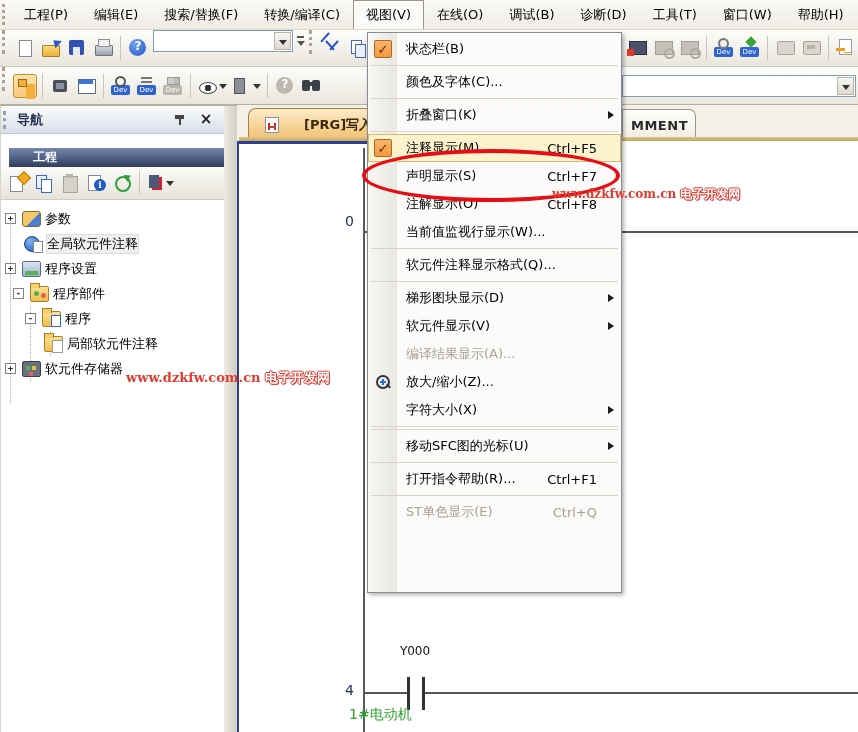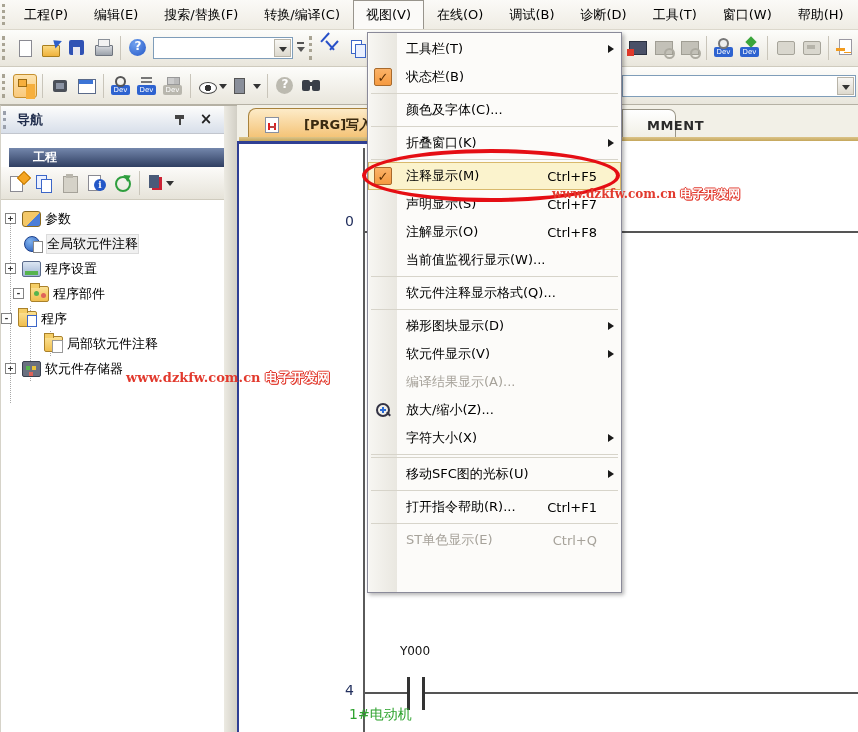--- a/index.html
+++ b/index.html
@@ -10,21 +10,21 @@
   
   #menubar { position:absolute; left:0; top:0; width:858px; height:30px;
     background:linear-gradient(#FBFAF7,#EFECE4); border-bottom:1px solid #DCD8CC;
     display:flex; align-items:stretch; }
   .mb-grip { width:7px; margin:4px 2px; border-left:3px dotted #A9A494; }
   .mb-item { display:flex; align-items:center; padding:0 13px; cursor:default; }
   .mb-item.active { background:#FBFAF8; border:1px solid #98948C; border-bottom:none; padding:0 12px; }
 
   
   .toolbar { position:absolute; left:0; width:858px; background:linear-gradient(#FDFDFB,#E9E6DC);
-    border-bottom:1px solid #CFCBBE; display:flex; align-items:center; }
+    border-bottom:1px solid #CFCBBE; display:flex; }
   #tb1 { top:30px; height:37px; }
   #tb2 { top:67px; height:38px; border-bottom:1px solid #B5B1A4; }
   .grip { width:8px; height:24px; margin:0 2px; border-left:3px dotted #A9A494; flex:none; }
   .tb-sep { width:1px; height:24px; background:#C9C5BA; margin:0 4px; flex:none; }
   .tbi { width:24px; height:24px; margin:0 1px; position:relative; border-radius:3px; flex:none; }
   .tbi:before,.tbi:after { content:""; position:absolute; }
 
   .ic-new-file:before { left:6px; top:4px; width:11px; height:15px; background:#fff; border:1px solid #8A8A92; }
   .ic-open-file:before { left:3px; top:9px; width:16px; height:10px; background:linear-gradient(#FBD980,#EFB23C); border:1px solid #A87E1E; border-radius:1px; }
   .ic-open-file:after { left:12px; top:3px; border-left:5px solid transparent; border-right:5px solid transparent; border-top:7px solid #2E5FC8; transform:rotate(130deg); }
@@ -152,23 +152,23 @@
     background:linear-gradient(to right,#ECEAE2,#D2CFC5); border-top:1px solid #B5B1A4; }
 
   
   #editor { position:absolute; left:237px; top:105px; width:621px; height:627px; background:#fff; }
   #tabbar { position:absolute; left:0; top:0; width:621px; height:36px; background:#F2F0E7; }
   #tab-active { position:absolute; left:11px; top:3px; width:126px; height:33px;
     background:linear-gradient(#FDEBC8,#F3BE6C); border:1px solid #A8823C; border-bottom:none;
     border-radius:8px 4px 0 0; display:flex; align-items:center; padding-left:16px;
     font-weight:bold; color:#3A2A10;gap:20px; }
   #tab-active .ti { margin:0 5px 0 0; }
-  #tab-inactive { position:absolute; left:385px; top:4px; width:54px; height:32px;
+  #tab-inactive { position:absolute; left:385px; top:4px; width:74px; height:32px;
     background:linear-gradient(#FFFFFF,#EFEDE2); border:1px solid #9A9688; border-bottom:none;
-    border-radius:0 7px 0 0; display:flex; align-items:center; padding-left:24px;
+    border-radius:0 7px 0 0; display:flex; align-items:center; padding-left:8px;
     font-weight:bold; color:#2A2A2A; letter-spacing:.5px; }
   #tab-strip { position:absolute; left:2px; top:32px; width:619px; height:4px;
     background:linear-gradient(#DCC48A,#C5A75C); }
   #blue-top { position:absolute; left:0; top:36px; width:135px; height:3px; background:#2F3F94; }
   #blue-left { position:absolute; left:0; top:36px; width:2px; height:591px; background:#2F3F94; }
   #ladder { position:absolute; left:2px; top:39px; width:619px; height:588px; background:#fff; }
 
   .busbar { position:absolute; left:124px; top:4px; width:2px; height:584px; background:#5A5A5A; }
   .stepnum { position:absolute; width:22px; text-align:right; font-size:14px; color:#23305E; }
   .rline { position:absolute; height:2px; background:#555; }
@@ -334,21 +334,21 @@
         <div class="trow" style="padding-left: 4px;">
           <span class="exp plus"></span>
           <span class="ti ti-program-setting"></span>
           <span class="tlabel">程序设置</span>
         </div>
         <div class="trow" style="padding-left: 12px;">
           <span class="exp minus"></span>
           <span class="ti ti-program-parts folder"></span>
           <span class="tlabel">程序部件</span>
         </div>
-        <div class="trow" style="">
+        <div class="trow" style="padding-left: 24px;">
           <span class="exp minus"></span>
           <span class="ti ti-program-folder folder"></span>
           <span class="tlabel">程序</span>
         </div>
         <div class="trow" style="padding-left: 24px;">
           <span class="exp-sp"></span>
           <span class="ti ti-local-comment folder"></span>
           <span class="tlabel">局部软元件注释</span>
         </div>
         <div class="trow" style="padding-left: 4px;">
@@ -383,25 +383,20 @@
       <div class="rline" style="left:186px;top:548px;width:433px"></div>
       <div class="cbar" style="left:168px;top:533px"></div>
       <div class="cbar" style="left:183px;top:533px"></div>
       <div id="contact-label">Y000</div>
       <div id="contact-comment" style="color: rgb(47, 163, 47);">1#电动机</div>
     </div>
   </div>
 
   <div id="viewmenu">
       <div class="menu-item">
-        <span class="mi-gutter"></span>
-        <span class="mi-label">工具栏(T)</span>
-        <span class="mi-arrow"></span>
-      </div>
-      <div class="menu-item">
         <span class="mi-gutter">
           <span class="mi-check"></span>
         </span>
         <span class="mi-label">状态栏(B)</span>
       </div>
       <div class="menu-sep"></div>
       <div class="menu-item">
         <span class="mi-gutter"></span>
         <span class="mi-label">颜色及字体(C)...</span>
       </div>

